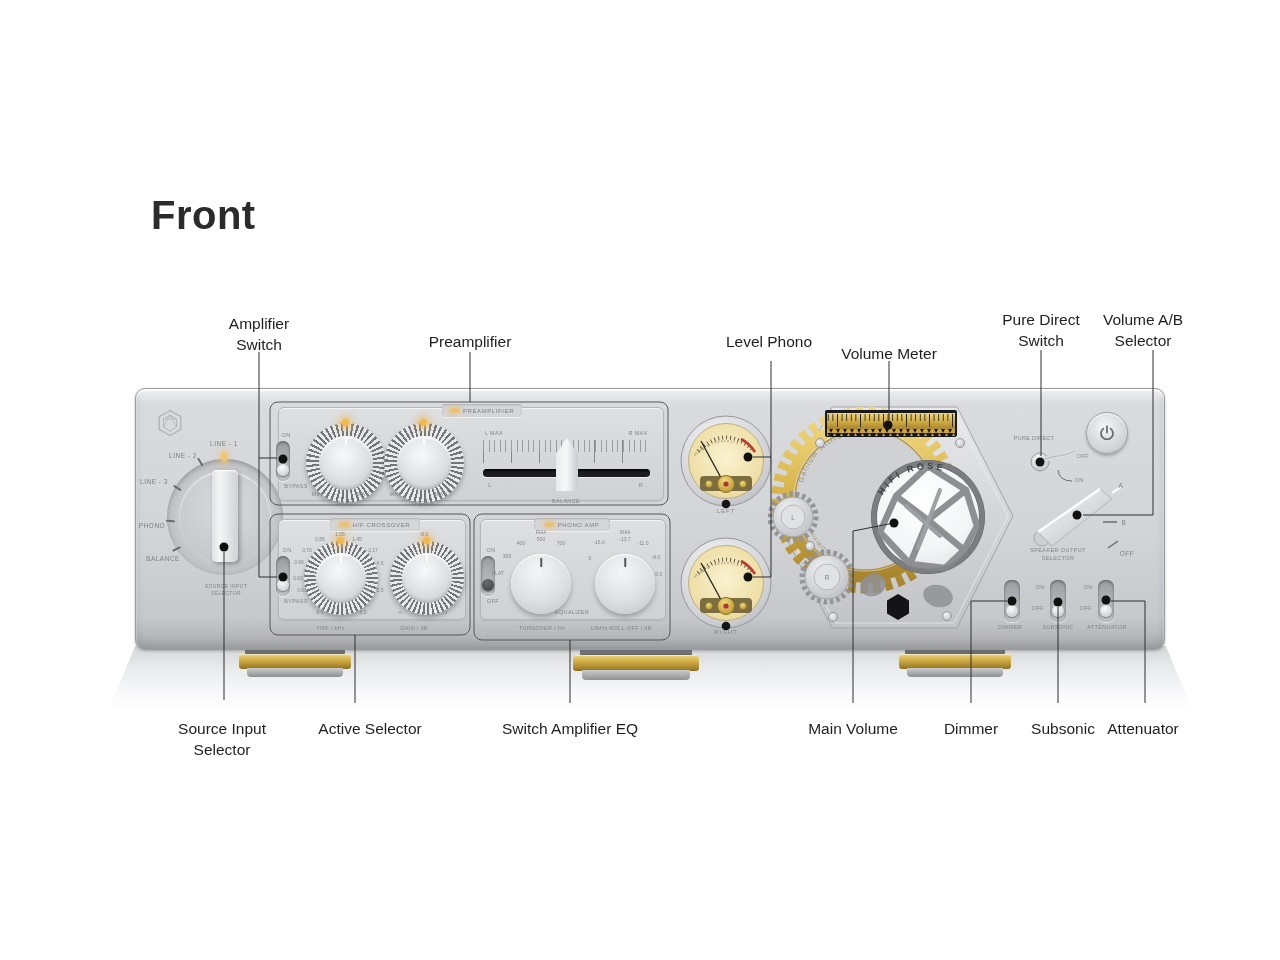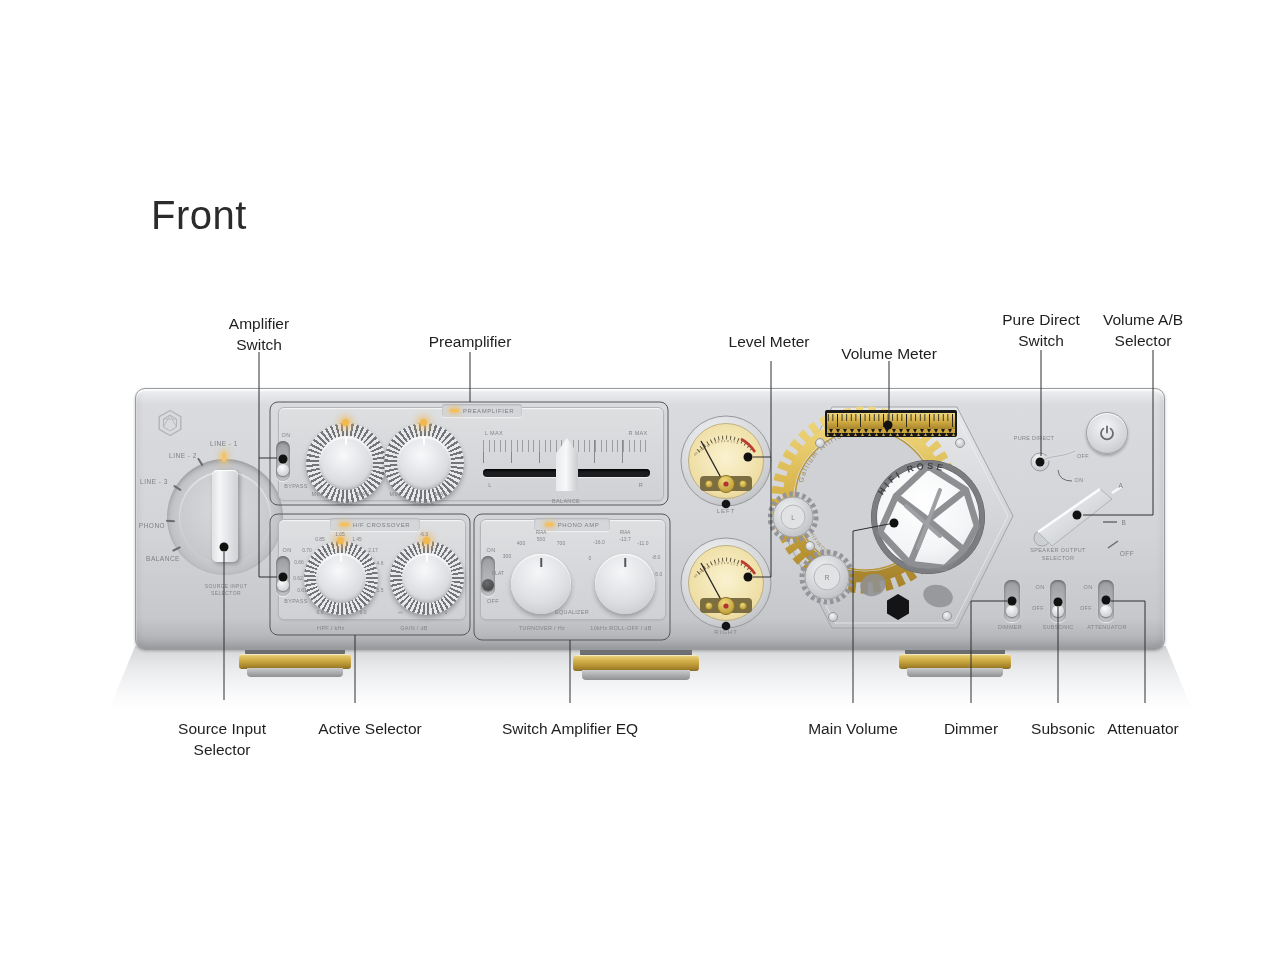--- a/index.html
+++ b/index.html
@@ -2,21 +2,21 @@
 <html><head>
 <meta charset="utf-8">
 <style>
   html,body{margin:0;padding:0;background:#fff}
   #stage{position:relative;width:1280px;height:960px;background:#fff;overflow:hidden;
          font-family:"Liberation Sans","DejaVu Sans",sans-serif;}
   .abs{position:absolute}
   .ctr{position:absolute;transform:translate(-50%,-50%);white-space:nowrap}
   .lbl{position:absolute;transform:translateX(-50%);text-align:center;font-size:15.5px;
        color:#1e1e1e;line-height:1.35;white-space:nowrap}
-  .title{position:absolute;font-size:40px;font-weight:400;color:#2b2b2b;letter-spacing:.5px}
+  .title{position:absolute;font-size:40px;font-weight:700;color:#2b2b2b;letter-spacing:.5px}
   .mic{font-size:5.5px;color:#83858a;letter-spacing:.3px}
   .mic2{font-size:6.5px;color:#7d7f84;letter-spacing:.5px}
   .panel{position:absolute;left:135px;top:388px;width:1028px;height:260px;border-radius:10px;
          background:linear-gradient(180deg,#eef0f2 0%,#d9dbde 6%,#d2d4d7 55%,#c6c8cb 88%,#a9abae 100%);
          border:1px solid #9a9ca0;
          box-shadow:inset 0 2px 2px rgba(255,255,255,.9), inset 0 -5px 8px rgba(0,0,0,.12), 0 1px 3px rgba(0,0,0,.25)}
   .plate{position:absolute;border:1px solid #b3b5b8;border-radius:6px;
          background:linear-gradient(180deg,#dddfe1,#cfd1d4);
          box-shadow:inset 0 1px 1px rgba(255,255,255,.7), 0 1px 2px rgba(0,0,0,.08)}
   .hdr{position:absolute;display:flex;align-items:center;justify-content:center;gap:4px;
@@ -482,21 +482,21 @@
       <circle cx="1058" cy="602" r="4.5"></circle>
       <circle cx="1106" cy="600" r="4.5"></circle>
     </g>
   </svg>
 
   <div class="lbl" style="left:259px;top:314px">
     <div>Amplifier</div>
     <div>Switch</div>
   </div>
   <div class="lbl" style="left:470px;top:332px">Preamplifier</div>
-  <div class="lbl" style="left:769px;top:332px">Level Meter</div>
+  <div class="lbl" style="left:769px;top:332px">Level Phono</div>
   <div class="lbl" style="left:889px;top:344px">Volume Meter</div>
   <div class="lbl" style="left:1041px;top:310px">
     <div>Pure Direct</div>
     <div>Switch</div>
   </div>
   <div class="lbl" style="left:1143px;top:310px">
     <div>Volume A/B</div>
     <div>Selector</div>
   </div>
   <div class="lbl" style="left:222px;top:719px">

